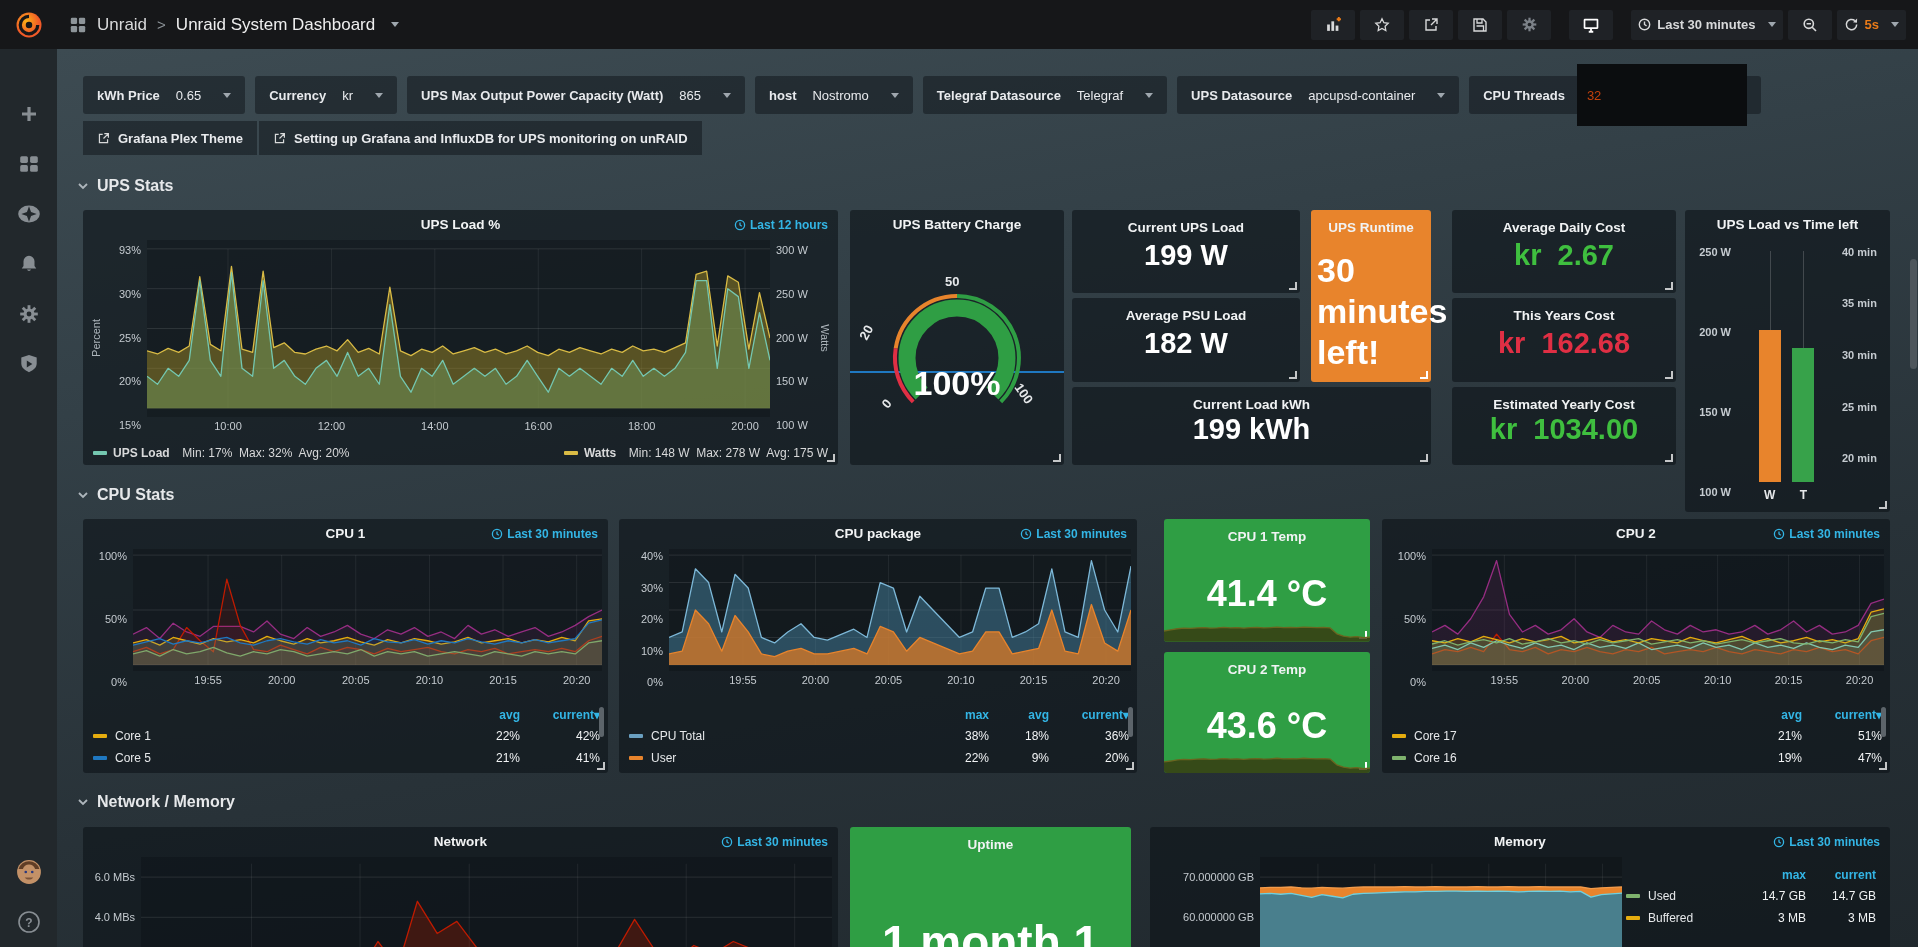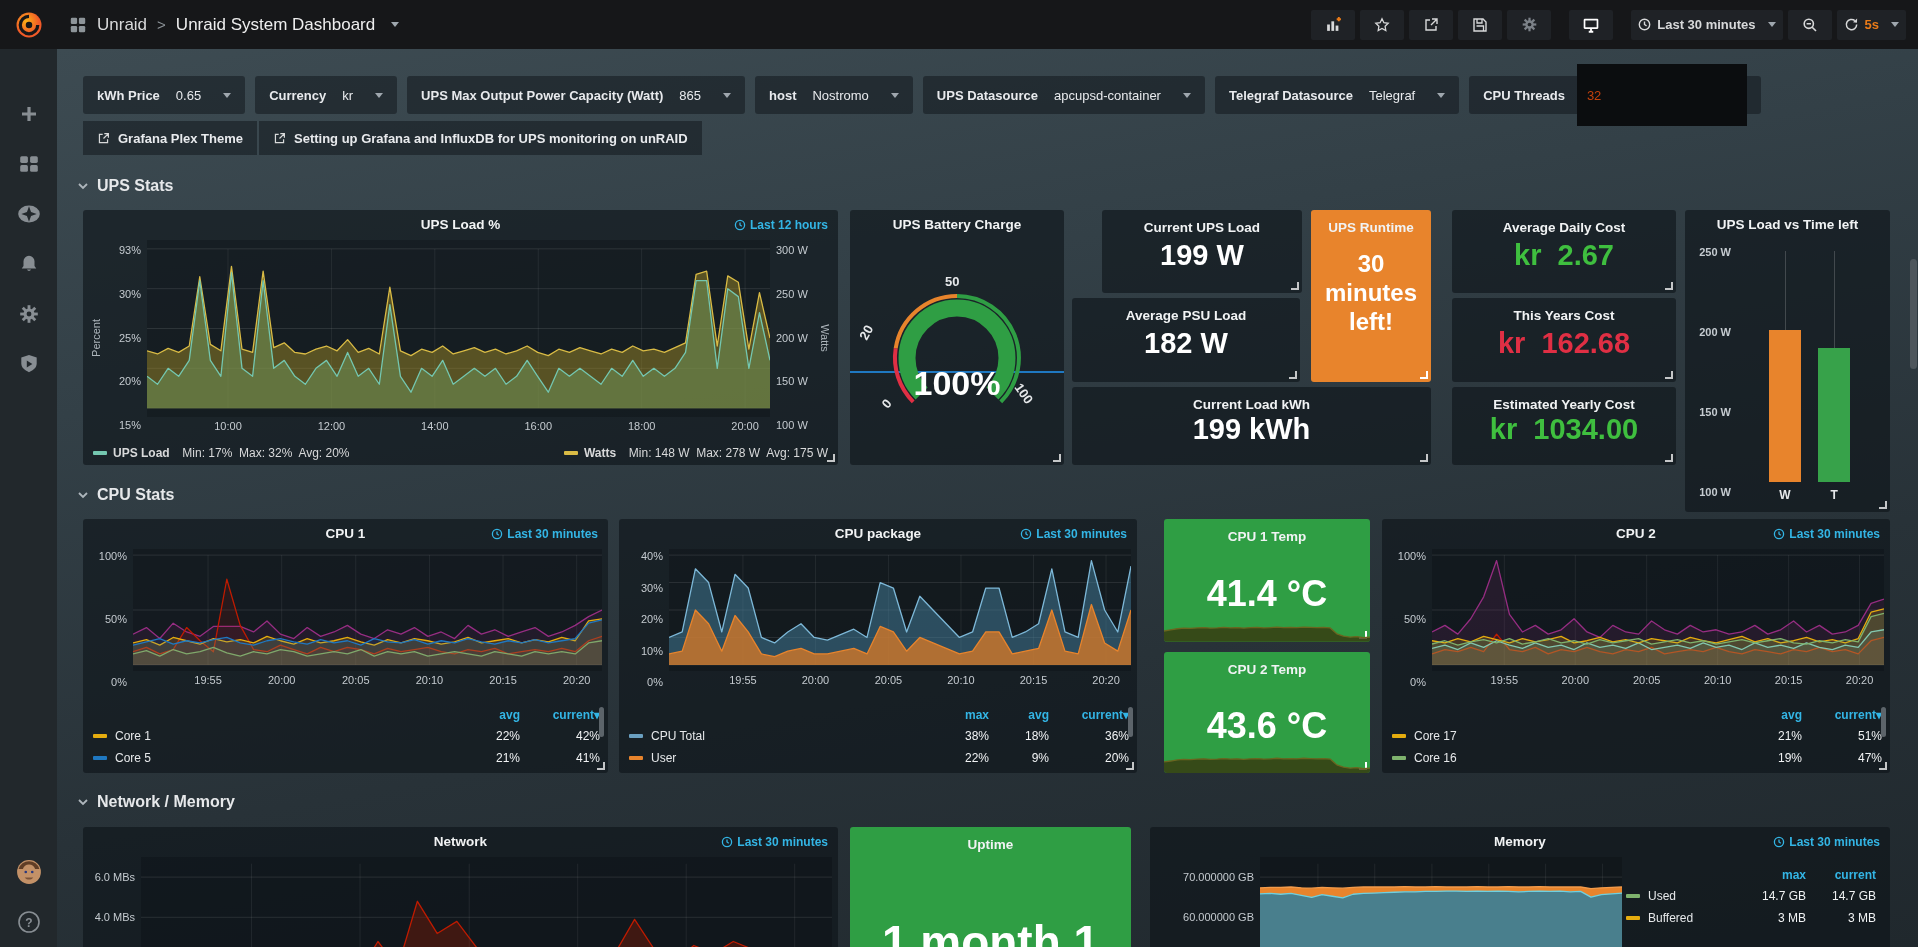--- a/index.html
+++ b/index.html
@@ -65,21 +65,21 @@
   .lrow{display:flex;align-items:center;height:22px;cursor:pointer;}
   .lrow .ll{flex:1;margin-left:8px;color:#e6e8ea;}
   .lv{width:60px;text-align:right;color:#f1f3f4;}
   .lv:last-child{width:80px;}
   .lscroll{position:absolute;right:-4px;top:2px;width:5px;height:30px;border-radius:3px;background:#5c646a;cursor:grab;}
   
   .stat .ph{padding-top:10px;}
   .statval{position:absolute;left:0;right:0;top:50%;transform:translateY(-38%);text-align:center;font-size:29px;font-weight:700;color:#fff;white-space:pre;}
   .panel.orange{background:#e8842c;}
   .panel.orange::after{border-color:#fff;}
-  .runtimeval{position:absolute;left:6px;right:6px;top:40px;text-align:center;font-size:24px;font-weight:700;color:#fff;line-height:1.2;}
+  .runtimeval{position:absolute;left:6px;right:6px;top:40px;font-size:34px;font-weight:700;color:#fff;line-height:1.2;}
   .panel.green{background:#2f9e44;overflow:hidden;}
   .panel.green::after{border-color:#fff;}
   .tempval{position:absolute;left:0;right:0;top:44%;text-align:center;font-size:36px;font-weight:700;color:#fff;z-index:2;}
   .spark{position:absolute;left:0;right:0;bottom:0;height:38%;z-index:1;}
   .uptimeval{position:absolute;left:0;right:0;top:88px;text-align:center;font-size:46px;font-weight:700;color:#fff;white-space:nowrap;}
   
   .gaugewrap{position:absolute;left:50%;top:54%;transform:translate(-50%,-50%);width:200px;height:160px;}
   .gtick{position:absolute;font-size:13px;font-weight:700;color:#e6e8ea;}
   .gval{position:absolute;left:0;width:100%;top:60%;text-align:center;font-size:34px;font-weight:700;color:#fff;}
   .threshline{position:absolute;left:0;right:0;top:63%;height:2px;z-index:0;}
@@ -278,27 +278,27 @@
         <span class="vl">UPS Max Output Power Capacity (Watt)</span>
         <span class="vv">865</span>
         <span class="caret"></span>
       </div>
         <div class="varbox">
         <span class="vl">host</span>
         <span class="vv">Nostromo</span>
         <span class="caret"></span>
       </div>
         <div class="varbox">
+        <span class="vl">Telegraf Datasource</span>
+        <span class="vv">Telegraf</span>
+        <span class="caret"></span>
+      </div>
+        <div class="varbox">
         <span class="vl">UPS Datasource</span>
         <span class="vv">apcupsd-container</span>
-        <span class="caret"></span>
-      </div>
-        <div class="varbox">
-        <span class="vl">Telegraf Datasource</span>
-        <span class="vv">Telegraf</span>
         <span class="caret"></span>
       </div>
       </div>
     <div class="varbox" style="gap:12px">
       <span class="vl">CPU Threads</span>
       <input class="threads-input" value="32" style="">
     </div>
   </div>
 
   <div class="linkrow">
@@ -408,21 +408,21 @@
       <div>
           <span class="gtick" style="left: 13%; top: 80%; transform: rotate(-50deg);">0</span>
           <span class="gtick" style="left: 1%; top: 36%; transform: rotate(-62deg);">20</span>
           <span class="gtick" style="left: 44%; top: 4%;">50</span>
           <span class="gtick" style="left: 78%; top: 74%; transform: rotate(55deg);">100</span>
         </div>
       <div class="gval">100%</div>
     </div>
   </div>
 
-  <div class="panel stat" style="left:1045px;top:161px;width:200px;height:83px">
+  <div class="panel stat" style="left:1015px;top:161px;width:228px;height:83px">
     <div class="ph"><span class="ptitle">Current UPS Load</span></div>
     <div class="statval">199 W</div>
   </div>
   <div class="panel stat" style="left:1015px;top:249px;width:228px;height:84px">
     <div class="ph"><span class="ptitle">Average PSU Load</span></div>
     <div class="statval">182 W</div>
   </div>
   <div class="panel stat" style="left:1015px;top:338px;width:359px;height:78px">
     <div class="ph"><span class="ptitle">Current Load kWh</span></div>
     <div class="statval">199 kWh</div>
@@ -462,20 +462,27 @@
           <div style="position:absolute;inset:0">
               <div class="bar" style="left: 22%; height: 63.8%; background: rgb(232, 132, 44);"></div>
               <div class="bar" style="left: 56%; height: 56.4%; background: rgb(55, 162, 74);"></div>
             </div>
         </div>
         <div style="position:absolute;left:0;right:0;bottom:0;height:16px">
             <span class="bxl" style="left: 33%;">W</span>
             <span class="bxl" style="left: 67%;">T</span>
           </div>
       </div>
+      <div class="yar barticks" style="width:46px">
+          <span class="yt" style="top: 3%;">40 min</span>
+          <span class="yt" style="top: 23%;">35 min</span>
+          <span class="yt" style="top: 43%;">30 min</span>
+          <span class="yt" style="top: 63%;">25 min</span>
+          <span class="yt" style="top: 83%;">20 min</span>
+        </div>
     </div>
   </div>
 
   <div class="sechead" style="left:20px;top:437px">
     <svg width="12" height="12" viewBox="0 0 12 12">
         <path d="M2 4l4 4 4-4" fill="none" stroke="#aeb6bc" stroke-width="1.8"></path>
       </svg>
     <span>CPU Stats</span>
   </div>
 

